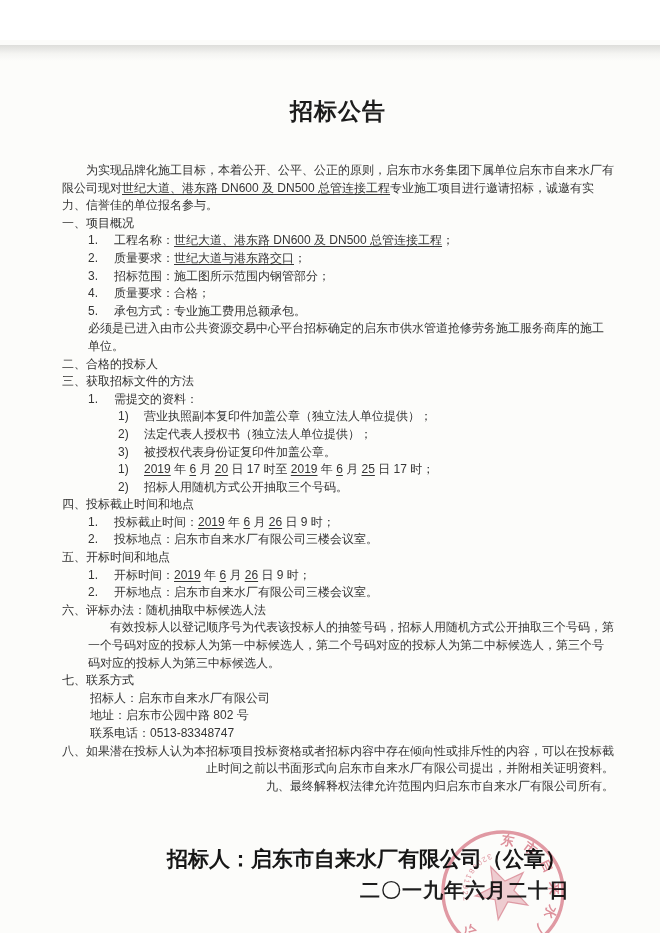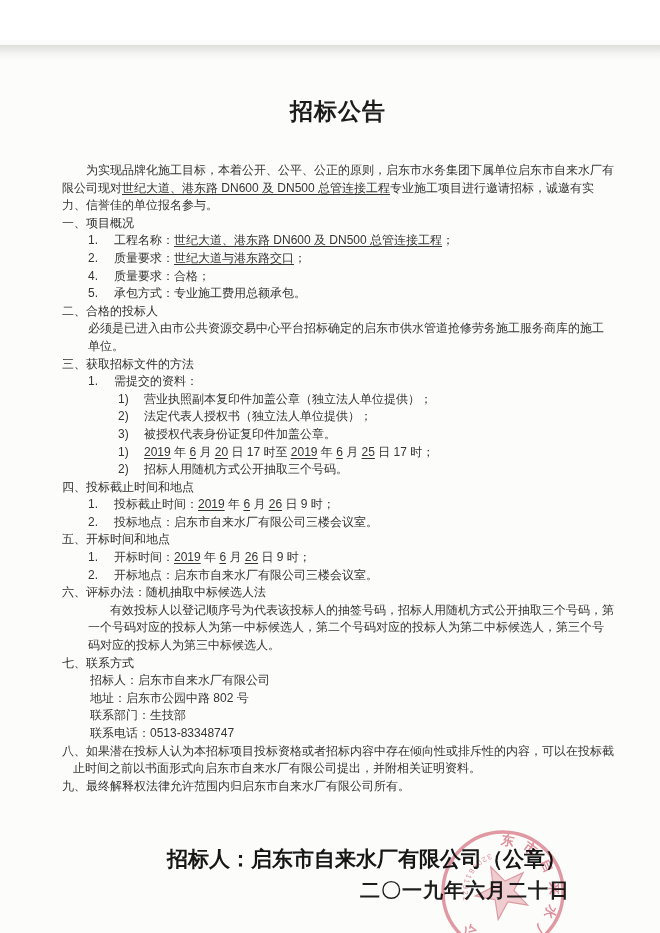--- a/index.html
+++ b/index.html
@@ -29,21 +29,21 @@
   p, .line { margin:0; }
   .intro { text-indent:24px; }
   .sec-heading { color:#303030; }
   .indent1 { margin-left:26px; }
   .hang6 { margin-left:26px; text-indent:22px; }
   .li1 { margin-left:26px; }
   .li2 { margin-left:56px; }
   .num { display:inline-block; width:26px; text-indent:0; }
   .u { text-decoration:underline; text-underline-offset:2px; }
   .contact-line { margin-left:28px; }
-  .hangp { padding-left:11px; text-indent:-11px; }
+  .hangp { padding-left:11px; text-indent:-11px;text-align:right; }
   .sig-line {
     margin-top:54px;
     text-align:right; padding-right:48px;
     font-size:21px; line-height:19px; font-weight:bold; color:#161616;
   }
   .sig-date {
     margin-top:13px;
     text-align:right; padding-right:44px;
     font-size:20px; line-height:19px; font-weight:600; color:#1d1d1d;
     letter-spacing:1px;
@@ -63,25 +63,26 @@
   <div class="scan-band"></div>
 
   <div class="content">
     <h1 class="doc-title">招标公告</h1>
 
     <p class="intro"><span>为实现品牌化施工目标，本着公开、公平、公正的原则，启东市水务集团下属单位启东市自来水厂有限公司现对</span><span class="u">世纪大道、港东路 DN600 及 DN500 总管连接工程</span><span>专业施工项目进行邀请招标，诚邀有实力、信誉佳的单位报名参与。</span></p>
 
     <div class="line sec-heading">一、项目概况</div>
     <div class="line li1"><span class="num">1.</span><span>工程名称：</span><span class="u">世纪大道、港东路 DN600 及 DN500 总管连接工程</span><span>；</span></div>
     <div class="line li1"><span class="num">2.</span><span>质量要求：</span><span class="u">世纪大道与港东路交口</span><span>；</span></div>
+    <div class="line li1"><span class="num">3.</span><span>招标范围：</span><span>施工图所示范围内钢管部分；</span></div>
     <div class="line li1"><span class="num">4.</span><span>质量要求：</span><span>合格；</span></div>
     <div class="line li1"><span class="num">5.</span><span>承包方式：</span><span>专业施工费用总额承包。</span></div>
 
+    <div class="line indent1">必须是已进入由市公共资源交易中心平台招标确定的启东市供水管道抢修劳务施工服务商库的施工单位。</div>
     <div class="line sec-heading">二、合格的投标人</div>
-    <div class="line indent1">必须是已进入由市公共资源交易中心平台招标确定的启东市供水管道抢修劳务施工服务商库的施工单位。</div>
 
     <div class="line sec-heading">三、获取招标文件的方法</div>
     <div class="line li1"><span class="num">1.</span><span>需提交的资料：</span></div>
     <div class="line li2"><span class="num">1)</span><span>营业执照副本复印件加盖公章（独立法人单位提供）；</span></div>
     <div class="line li2"><span class="num">2)</span><span>法定代表人授权书（独立法人单位提供）；</span></div>
     <div class="line li2"><span class="num">3)</span><span>被授权代表身份证复印件加盖公章。</span></div>
     <div class="line li2"><span class="num">1)</span><span><span class="u">2019</span><span> 年 </span><span class="u">6</span><span> 月 </span><span class="u">20</span><span> 日 17 时至 </span><span class="u">2019</span><span> 年 </span><span class="u">6</span><span> 月 </span><span class="u">25</span><span> 日 17 时；</span></span></div>
     <div class="line li2"><span class="num">2)</span><span>招标人用随机方式公开抽取三个号码。</span></div>
 
     <div class="line sec-heading">四、投标截止时间和地点</div>
@@ -91,21 +92,20 @@
     <div class="line sec-heading">五、开标时间和地点</div>
     <div class="line li1"><span class="num">1.</span><span>开标时间：</span><span><span class="u">2019</span><span> 年 </span><span class="u">6</span><span> 月 </span><span class="u">26</span><span> 日 9 时；</span></span></div>
     <div class="line li1"><span class="num">2.</span><span>开标地点：启东市自来水厂有限公司三楼会议室。</span></div>
 
     <div class="line sec-heading">六、评标办法：随机抽取中标候选人法</div>
     <p class="hang6">有效投标人以登记顺序号为代表该投标人的抽签号码，招标人用随机方式公开抽取三个号码，第一个号码对应的投标人为第一中标候选人，第二个号码对应的投标人为第二中标候选人，第三个号码对应的投标人为第三中标候选人。</p>
 
     <div class="line sec-heading">七、联系方式</div>
     <div class="line contact-line">招标人：启东市自来水厂有限公司</div>
     <div class="line contact-line">地址：启东市公园中路 802 号</div>
-    <div class="line contact-line">联系部门：生技部</div>
     <div class="line contact-line">联系电话：0513-83348747</div>
 
     <p class="hangp"><span>八、</span><span>如果潜在投标人认为本招标项目投标资格或者招标内容中存在倾向性或排斥性的内容，可以在投标截止时间之前以书面形式向启东市自来水厂有限公司提出，并附相关证明资料。</span></p>
 
     <p class="hangp"><span>九、</span><span>最终解释权法律允许范围内归启东市自来水厂有限公司所有。</span></p>
 
     <div class="sig-line">招标人：启东市自来水厂有限公司（公章）</div>
     <div class="sig-date">二〇一九年六月二十日</div>
   </div>
 

